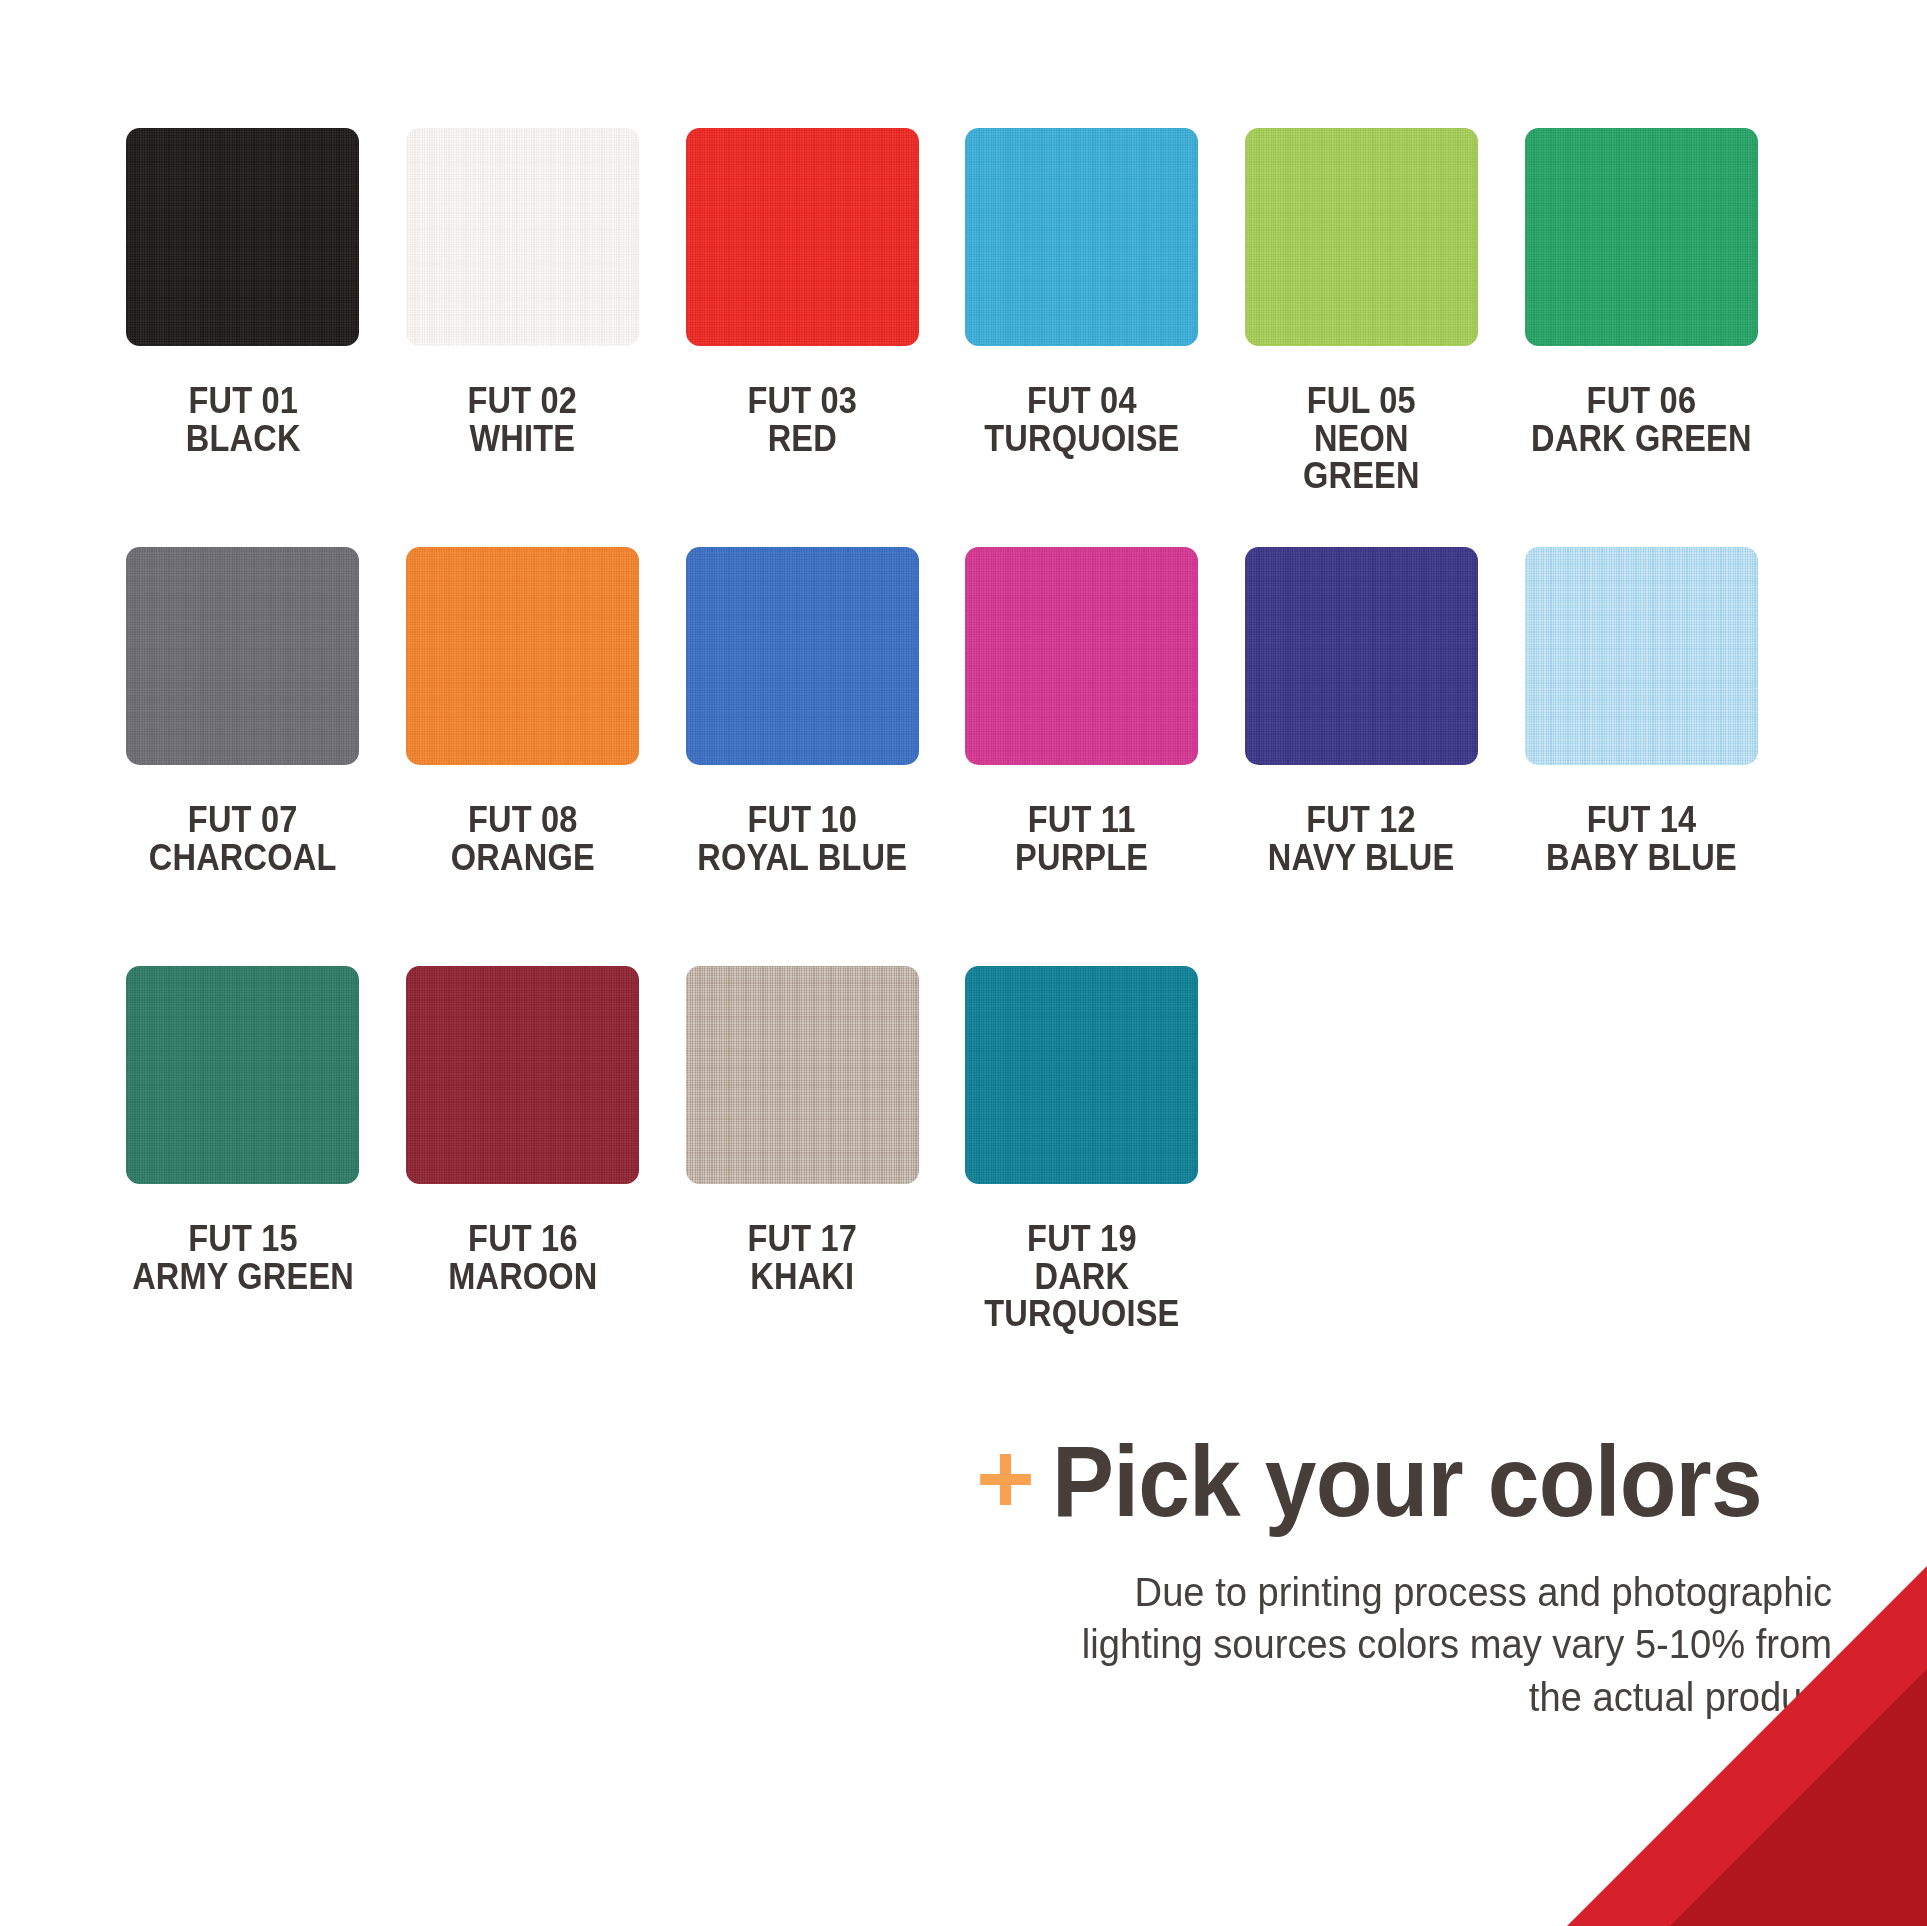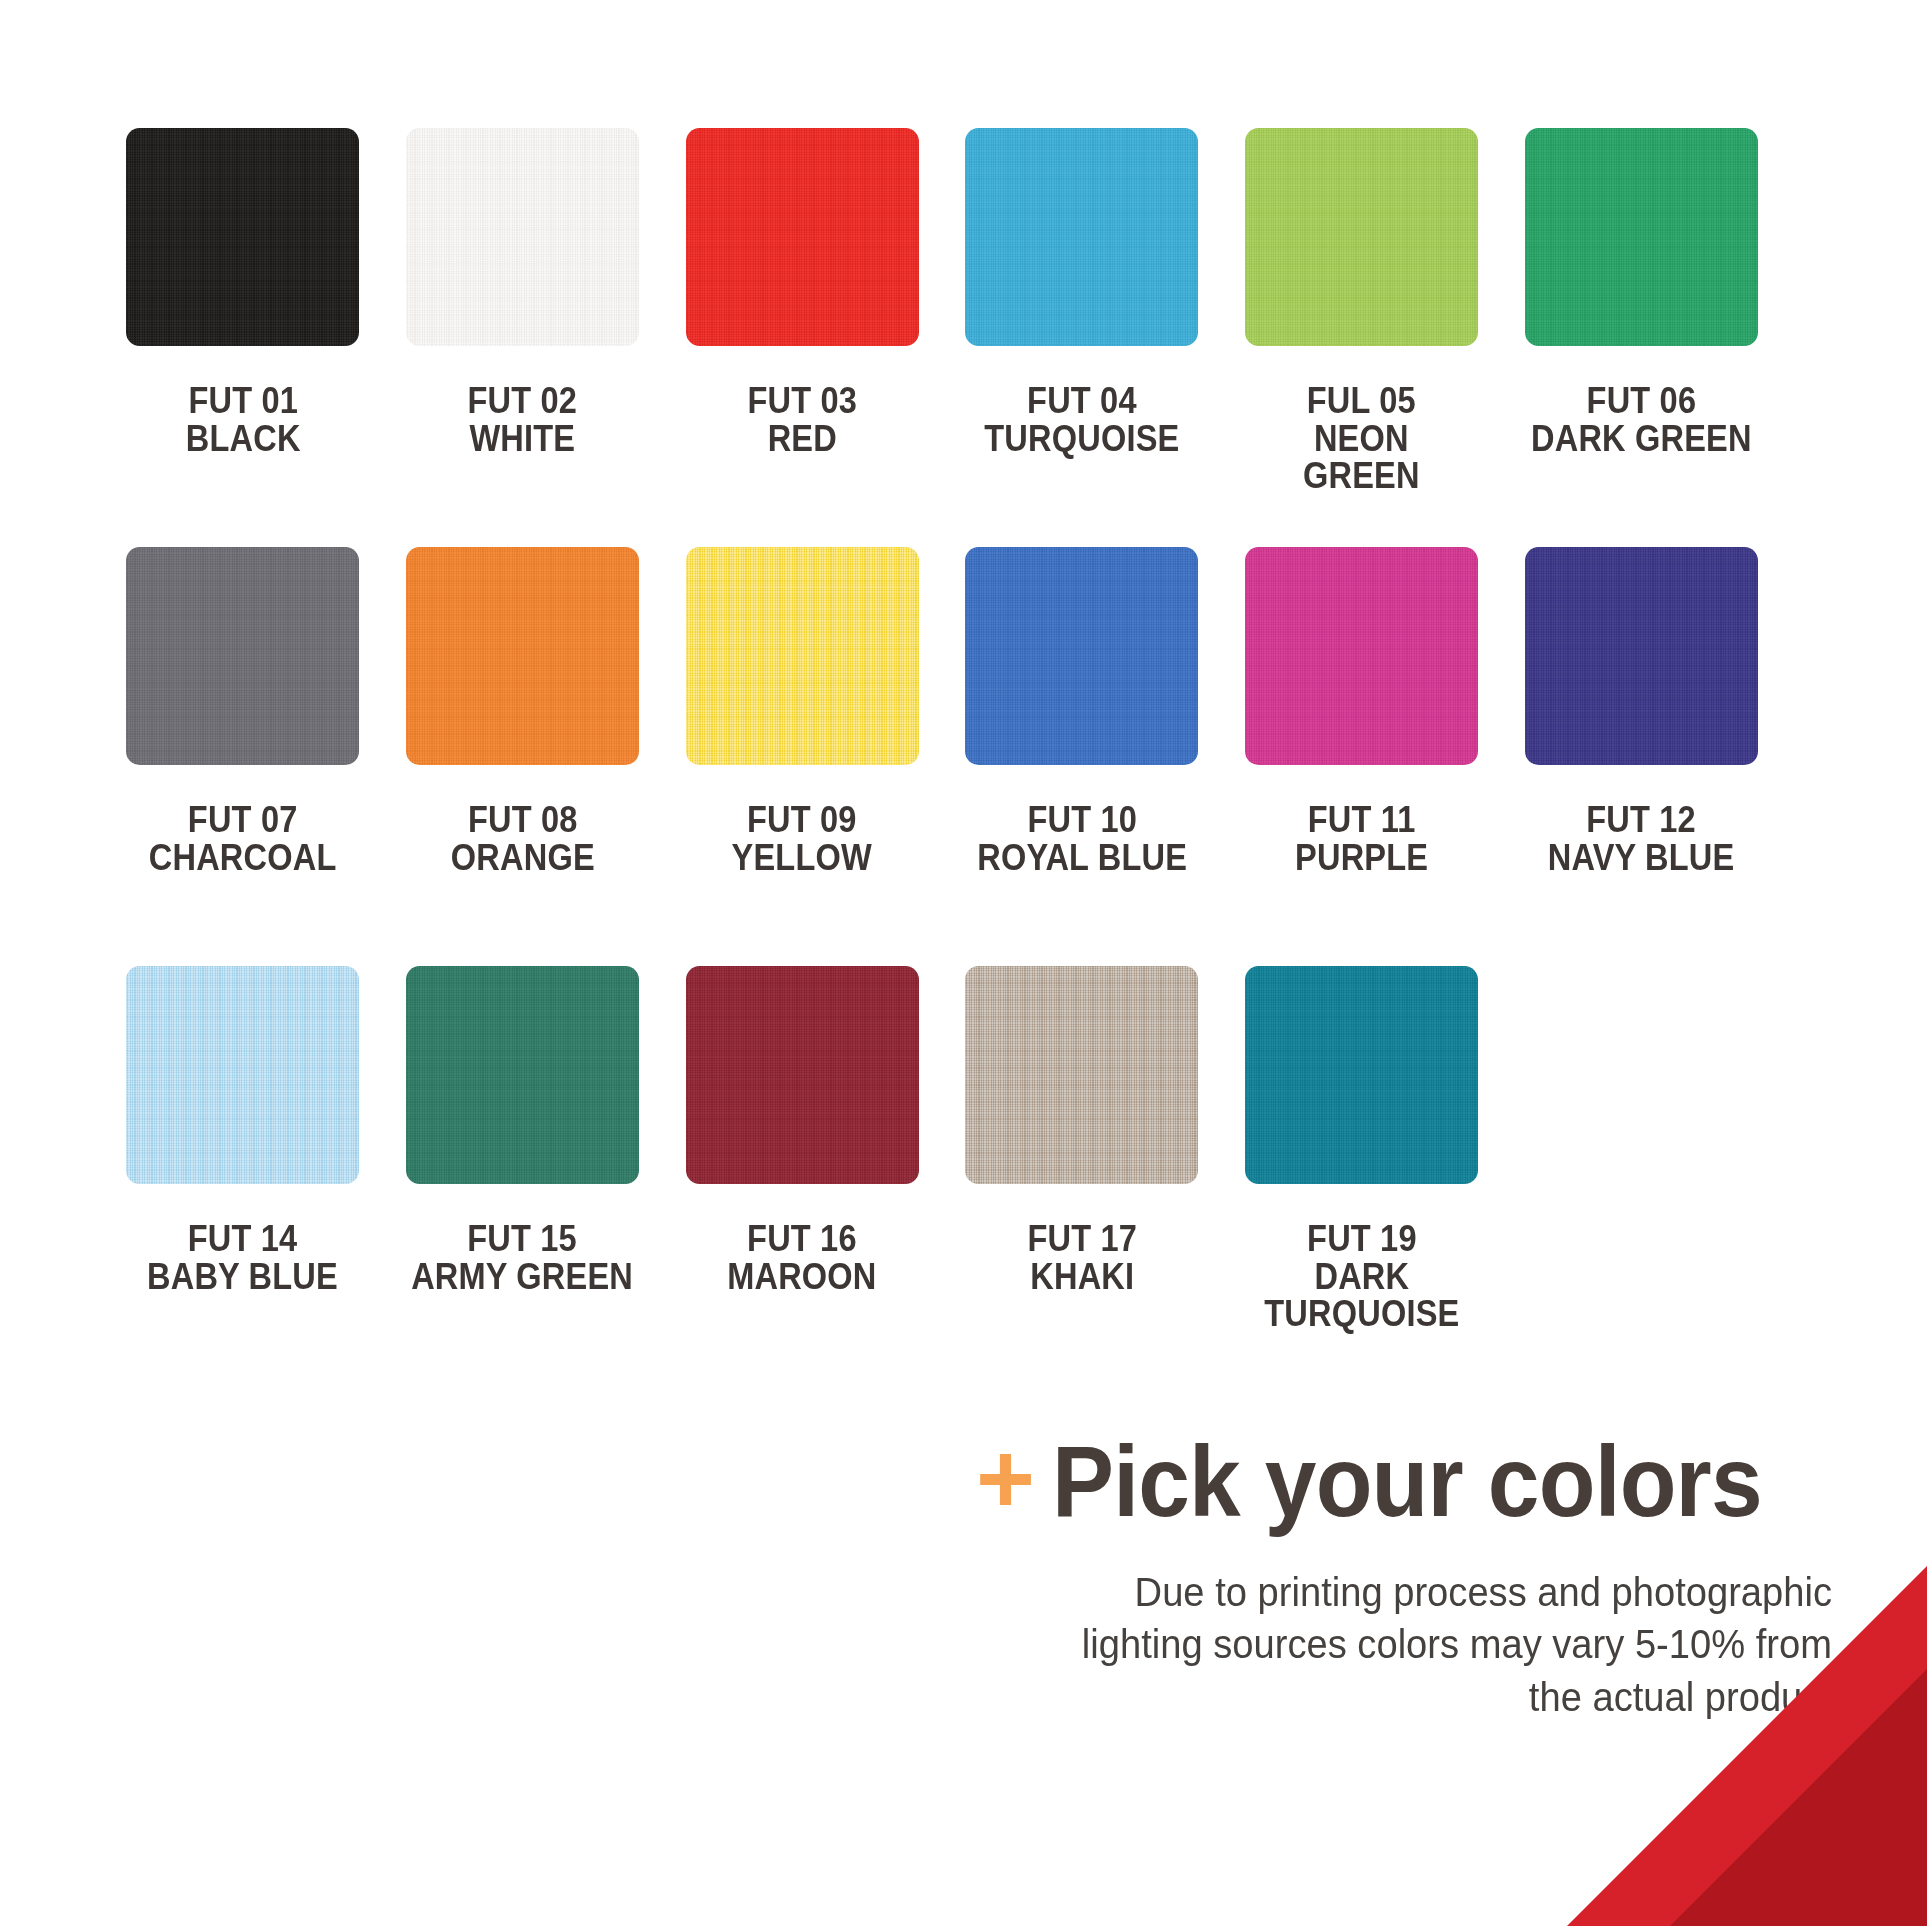--- a/index.html
+++ b/index.html
@@ -200,25 +200,20 @@
         <div class="swatch-chip" style="background: rgb(109, 108, 115);"></div>
         <div class="swatch-label">FUT 07
 CHARCOAL</div>
       </div>
       <div class="swatch-cell">
         <div class="swatch-chip" style="background: rgb(244, 131, 44);"></div>
         <div class="swatch-label">FUT 08
 ORANGE</div>
       </div>
       <div class="swatch-cell">
-        <div class="swatch-chip is-light" style="background: rgb(250, 218, 51);"></div>
-        <div class="swatch-label">FUT 09
-YELLOW</div>
-      </div>
-      <div class="swatch-cell">
         <div class="swatch-chip" style="background: rgb(58, 111, 196);"></div>
         <div class="swatch-label">FUT 10
 ROYAL BLUE</div>
       </div>
       <div class="swatch-cell">
         <div class="swatch-chip" style="background: rgb(213, 53, 146);"></div>
         <div class="swatch-label">FUT 11
 PURPLE</div>
       </div>
       <div class="swatch-cell">

